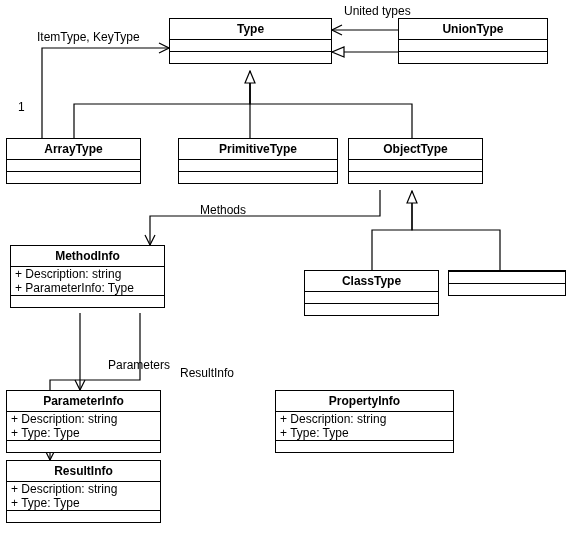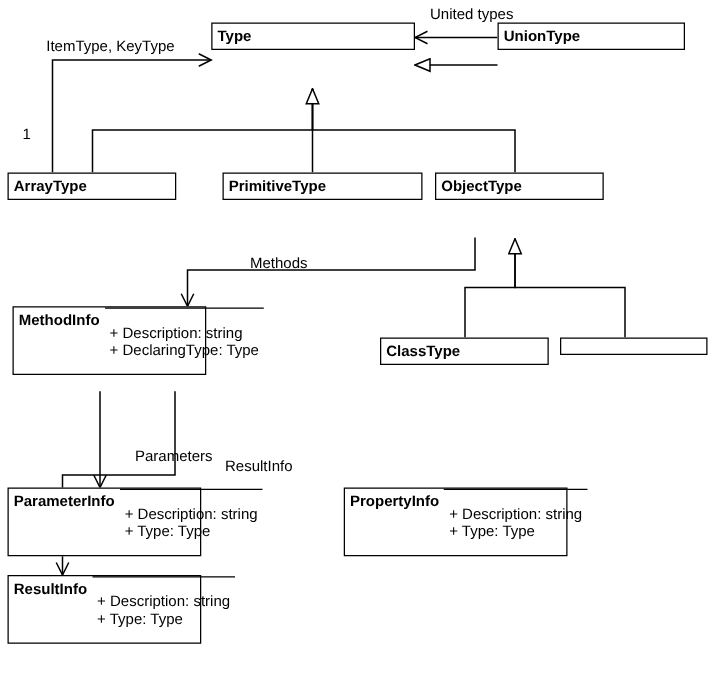--- a/index.html
+++ b/index.html
@@ -19,26 +19,26 @@
     left: 0; top: 0;
     width: 572px;
     height: 557px;
     pointer-events: none;
   }
   .class-box {
     position: absolute;
     background: #fff;
     border: 1.2px solid #000;
     display: flex;
-    flex-direction: row;
+    flex-direction: column;
   }
   .compartment {
     border-top: 1.2px solid #000;
     min-height: 12px;
-    padding: 12px 4px;
+    padding: 0 4px;
     text-align: left;
   }
   .compartment.title {
     border-top: none;
     text-align: center;
     font-weight: bold;
     padding: 3px 4px;
   }
   .compartment.empty {
     padding: 0;
@@ -125,21 +125,21 @@
 <div class="class-box" style="left:348px; top:138px; width:135px;">
   <div class="compartment title">ObjectType</div>
   <div class="compartment empty"></div>
   <div class="compartment empty"></div>
 </div>
 
 <div class="class-box" style="left:10px; top:245px; width:155px;">
   <div class="compartment title">MethodInfo</div>
   <div class="compartment">
     <div class="attr-line">+ Description: string</div>
-    <div class="attr-line">+ DeclaringType: Type</div>
+    <div class="attr-line">+ ParameterInfo: Type</div>
   </div>
   <div class="compartment empty"></div>
 </div>
 
 <div class="class-box" style="left:304px; top:270px; width:135px;">
   <div class="compartment title">ClassType</div>
   <div class="compartment empty"></div>
   <div class="compartment empty"></div>
 </div>
 

